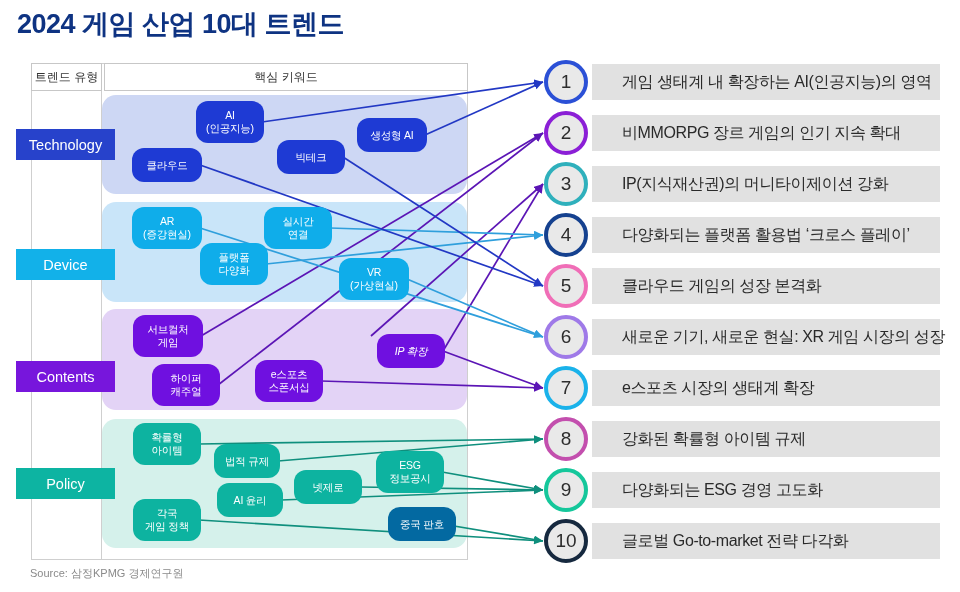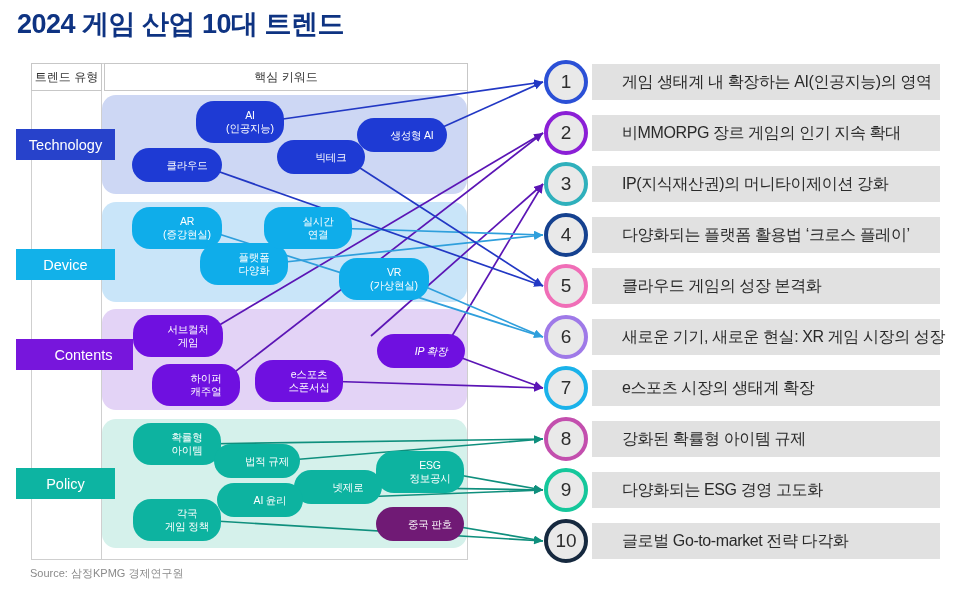--- a/index.html
+++ b/index.html
@@ -23,25 +23,24 @@
   
   .band{position:absolute;left:102px;width:365px;border-radius:14px;z-index:1;}
   
   .cat-label{
     position:absolute;left:16px;width:99px;height:31px;z-index:3;
     display:flex;align-items:center;justify-content:center;
     color:#fff;font-size:14.5px;font-weight:500;
   }
   
   .kw{
-    position:absolute;z-index:3;border-radius:18px;
+    position:absolute;z-index:3;border-radius:12px;
     display:flex;align-items:center;justify-content:center;text-align:center;
     color:#fff;font-size:10.5px;font-weight:500;line-height:1.2;white-space:pre-line;
     letter-spacing:-0.2px;
-    padding-left:20px;
   }
   
   #wires{position:absolute;left:0;top:0;z-index:2;}
   
   .trend-row{position:absolute;left:544px;width:400px;height:44px;z-index:3;}
   .trend-circle{
     position:absolute;left:0;top:0;width:36px;height:36px;border:4px solid #999;border-radius:50%;
     background:#e9e9e9;display:flex;align-items:center;justify-content:center;
     font-size:19px;color:#2d2d2d;
   }
@@ -102,21 +101,21 @@
       <line x1="278" y1="461" x2="543" y2="439" stroke="#0f8f7d" stroke-width="1.7" marker-end="url(#arr-policy)"></line>
       <line x1="442" y1="472" x2="543" y2="490" stroke="#0f8f7d" stroke-width="1.7" marker-end="url(#arr-policy)"></line>
       <line x1="360" y1="487" x2="543" y2="490" stroke="#0f8f7d" stroke-width="1.7" marker-end="url(#arr-policy)"></line>
       <line x1="281" y1="500" x2="543" y2="490" stroke="#0f8f7d" stroke-width="1.7" marker-end="url(#arr-policy)"></line>
       <line x1="199" y1="520" x2="543" y2="541" stroke="#0f8f7d" stroke-width="1.7" marker-end="url(#arr-policy)"></line>
       <line x1="442" y1="524" x2="543" y2="541" stroke="#0f8f7d" stroke-width="1.7" marker-end="url(#arr-policy)"></line>
     </svg>
 
   <div class="cat-label" style="top: 129px; background: rgb(39, 66, 203); text-align: right;">Technology</div>
   <div class="cat-label" style="top: 249px; background: rgb(18, 177, 233);">Device</div>
-  <div class="cat-label" style="top: 339px; background: rgb(119, 22, 220); padding-left: 18px;">Contents</div>
+  <div class="cat-label" style="top: 361px; background: rgb(119, 22, 220);">Contents</div>
   <div class="cat-label" style="top: 468px; background: rgb(13, 180, 162);">Policy</div>
 
   <div class="kw" style="left: 196px; top: 101px; width: 68px; height: 42px; background: rgb(30, 58, 212);">AI
 (인공지능)</div>
   <div class="kw" style="left: 132px; top: 148px; width: 70px; height: 34px; background: rgb(30, 58, 212);">클라우드</div>
   <div class="kw" style="left: 277px; top: 140px; width: 68px; height: 34px; background: rgb(30, 58, 212);">빅테크</div>
   <div class="kw" style="left: 357px; top: 118px; width: 70px; height: 34px; background: rgb(30, 58, 212);">생성형 AI</div>
 
   <div class="kw" style="left: 132px; top: 207px; width: 70px; height: 42px; background: rgb(15, 173, 234);">AR
 (증강현실)</div>
@@ -137,21 +136,21 @@
 
   <div class="kw" style="left: 133px; top: 423px; width: 68px; height: 42px; background: rgb(13, 179, 160);">확률형
 아이템</div>
   <div class="kw" style="left: 214px; top: 444px; width: 66px; height: 34px; background: rgb(13, 179, 160);">법적 규제</div>
   <div class="kw" style="left: 376px; top: 451px; width: 68px; height: 42px; background: rgb(13, 179, 160);">ESG
 정보공시</div>
   <div class="kw" style="left: 294px; top: 470px; width: 68px; height: 34px; background: rgb(13, 179, 160);">넷제로</div>
   <div class="kw" style="left: 217px; top: 483px; width: 66px; height: 34px; background: rgb(13, 179, 160);">AI 윤리</div>
   <div class="kw" style="left: 133px; top: 499px; width: 68px; height: 42px; background: rgb(13, 179, 160);">각국
 게임 정책</div>
-  <div class="kw" style="left: 376px; top: 507px; width: 68px; height: 34px; background: #701a75;">중국 판호</div>
+  <div class="kw" style="left: 388px; top: 507px; width: 68px; height: 34px; background: #0369a1;">중국 판호</div>
 
   <div class="trend-row" style="top:60px">
     <div class="trend-circle" style="border-color: rgb(43, 80, 214);">
         <span>1</span>
       </div>
     <div class="trend-bar">
         <span>게임 생태계 내 확장하는 AI(인공지능)의 영역</span>
       </div>
   </div>
   <div class="trend-row" style="top:111px">

